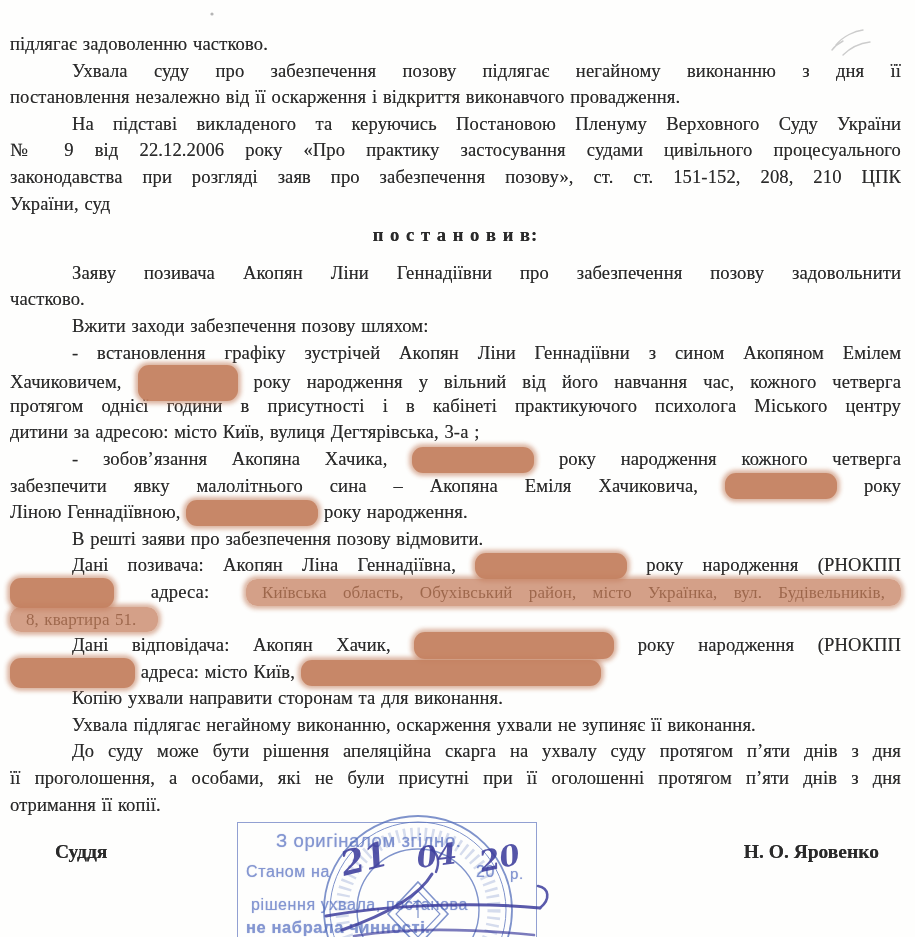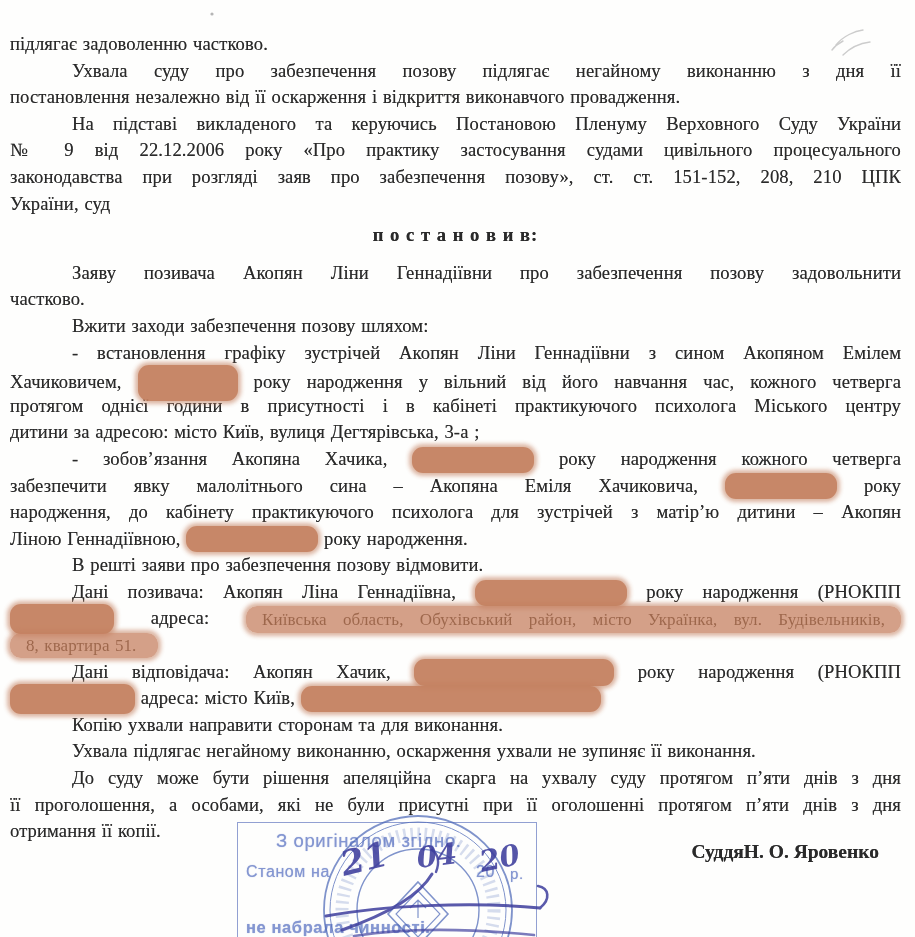--- a/index.html
+++ b/index.html
@@ -34,21 +34,21 @@
     box-shadow:0 0 4px 3px rgba(196,128,95,.62);
     opacity:.94;
   }
   .redact.has-faint{background:rgba(197,129,97,.8);}
   .redact .faint{
     display:block;padding:0 16px;white-space:nowrap;overflow:hidden;
     color:rgba(118,58,28,.62);font-size:17px;text-shadow:none;
   }
   .footer{
     position:absolute;left:10px;right:22px;top:841px;
-    display:flex;justify-content:flex-end;align-items:flex-start;
+    display:flex;justify-content:space-between;align-items:flex-start;
     font-size:19.5px;font-weight:700;
   }
   .footer .judge-label{margin-left:45px;text-shadow:0 0 .5px rgba(20,20,20,.7);}
   .footer .judge-name{margin-right:14px;text-shadow:0 0 .5px rgba(20,20,20,.7);}
   .stamp{
     position:absolute;left:237px;top:822px;width:298px;height:140px;
     border:1.6px solid rgba(104,124,192,.72);
     font-family:"Liberation Sans","DejaVu Sans",sans-serif;
     color:#8496d1;
   }
@@ -77,21 +77,20 @@
       <div class="heading">п о с т а н о в и в:</div>
       <div class="line ind">Заяву позивача Акопян Ліни Геннадіївни про забезпечення позову задовольнити</div>
       <div class="line end">частково.</div>
       <div class="line ind end">Вжити заходи забезпечення позову шляхом:</div>
       <div class="line ind">- встановлення графіку зустрічей Акопян Ліни Геннадіївни з сином Акопяном Емілем</div>
       <div class="line">Хачиковичем, <span class="redact" style="min-width: 100px; height: 36px;"></span> року народження у вільний від його навчання час, кожного четверга</div>
       <div class="line">протягом однієї години в присутності і в кабінеті практикуючого психолога Міського центру</div>
       <div class="line end">дитини за адресою: місто Київ, вулиця Дегтярівська, 3-а ;</div>
       <div class="line ind">- зобов’язання Акопяна Хачика, <span class="redact" style="min-width: 122px; height: 26px;"></span> року народження кожного четверга</div>
       <div class="line">забезпечити явку малолітнього сина – Акопяна Еміля Хачиковича, <span class="redact" style="min-width: 112px; height: 26px;"></span> року</div>
-      <div class="line">народження, до кабінету практикуючого психолога для зустрічей з матір’ю дитини – Акопян</div>
       <div class="line end">Ліною Геннадіївною, <span class="redact" style="min-width: 132px; height: 26px;"></span> року народження.</div>
       <div class="line ind end">В решті заяви про забезпечення позову відмовити.</div>
       <div class="line ind">Дані позивача: Акопян Ліна Геннадіївна, <span class="redact" style="min-width: 152px; height: 26px;"></span> року народження (РНОКПП</div>
       <div class="line"><span class="redact" style="min-width: 104px; height: 30px;"></span> адреса: <span class="redact has-faint" style="min-width: 655px; height: 27px;"><span class="faint" style="line-height: 27px;">Київська область, Обухівський район, місто Українка, вул. Будівельників,</span></span></div>
       <div class="line end"><span class="redact has-faint" style="min-width: 148px; height: 25px;"><span class="faint" style="line-height: 25px;">8, квартира 51.</span></span></div>
       <div class="line ind">Дані відповідача: Акопян Хачик, <span class="redact" style="min-width: 200px; height: 27px;"></span> року народження (РНОКПП</div>
       <div class="line end"><span class="redact" style="min-width: 125px; height: 30px;"></span> адреса: місто Київ, <span class="redact" style="min-width: 300px; height: 26px;"></span></div>
       <div class="line ind end">Копію ухвали направити сторонам та для виконання.</div>
       <div class="line ind end">Ухвала підлягає негайному виконанню, оскарження ухвали не зупиняє її виконання.</div>
       <div class="line ind">До суду може бути рішення апеляційна скарга на ухвалу суду протягом п’яти днів з дня</div>
@@ -102,20 +101,21 @@
   <div class="footer">
     <span class="judge-label">Суддя</span>
     <span class="judge-name">Н. О. Яровенко</span>
   </div>
 
   <div class="stamp">
     <div class="sline s1">З оригіналом згідно.</div>
     <div class="sline s2">Станом на</div>
     <div class="sline s2y">20</div>
     <div class="sline s2r">р.</div>
+    <div class="sline s3">рішення ухвала, постанова</div>
     <div class="sline s4">не набрала чинності.</div>
   </div>
 
   <svg class="overlay" width="915" height="937" viewBox="0 0 915 937">
 
     <g fill="none" stroke="#4f6ab8" opacity="0.72">
       <circle cx="418" cy="910" r="94" stroke-width="1.8"></circle>
       <circle cx="418" cy="910" r="88" stroke-width="1"></circle>
       <circle cx="418" cy="910" r="76" stroke-width="13" stroke-dasharray="2.5 4.5" opacity="0.32"></circle>
       <circle cx="418" cy="910" r="61" stroke-width="1.4"></circle>

